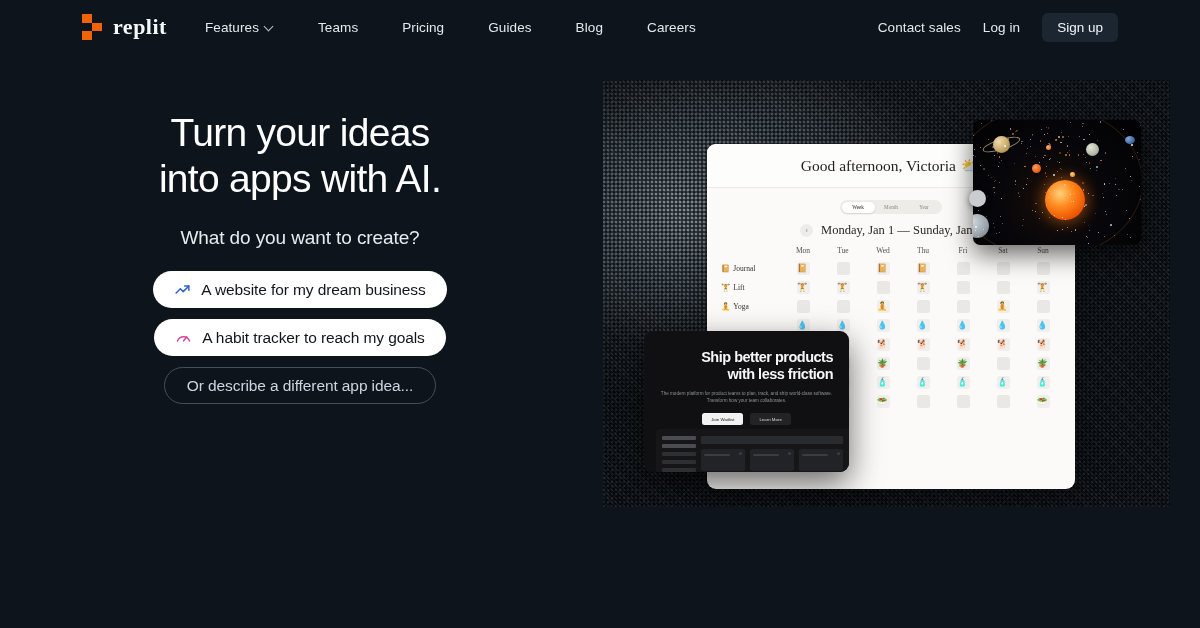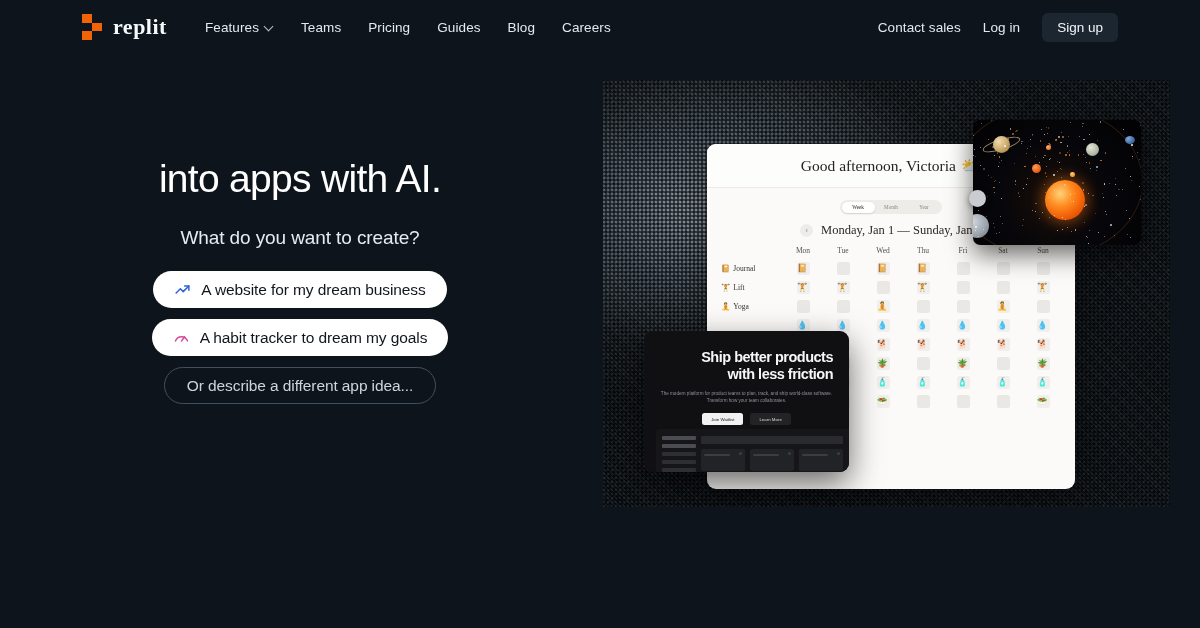--- a/index.html
+++ b/index.html
@@ -24,21 +24,21 @@
     position: absolute; display: block;
     width: 10px; height: 8.6px; background: #F26207;
   }
   .logo-mark i.s1 { left: 0; top: 0; }
   .logo-mark i.s2 { left: 10px; top: 8.6px; }
   .logo-mark i.s3 { left: 0; top: 17.2px; }
   .logo-text {
     color: #f5f9fc; font-family: Liberation Serif, serif;
     font-size: 22px; font-weight: bold; letter-spacing: 0.5px;
   }
-  .nav-links { display: flex; align-items: flex-start; gap: 27px; padding-left: 8px; }
+  .nav-links { display: flex; align-items: flex-start; gap: 44px; padding-left: 8px; }
   .nav-link {
     color: #e3e9ee; font-size: 13.5px; letter-spacing: 0.1px;
     cursor: pointer; display: flex; align-items: center; gap: 6px;
     white-space: nowrap;
   }
   .chev { display: inline-block; width: 9px; height: 9px; position: relative; top: -1px; }
   .chev::after {
     content: ""; position: absolute; left: 0; top: 1px;
     width: 6px; height: 6px;
     border-right: 1.4px solid #b8c2cc; border-bottom: 1.4px solid #b8c2cc;
@@ -274,42 +274,42 @@
 
   <div class="nav-right">
     <div class="nav-link">Contact sales</div>
     <div class="nav-link">Log in</div>
     <div class="btn-signup">Sign up</div>
   </div>
 </div>
 
 <div class="hero-left">
   <h1 class="headline">
-    <br>
+    <span>Turn your ideas</span><br>
     <span>into apps with AI.</span>
   </h1>
 
   <div class="subhead">What do you want to create?</div>
 
   <div class="pill-list">
 
     <div class="pill">
       <svg width="17" height="17" viewBox="0 0 24 24" fill="none" stroke="#2f62d8" stroke-width="2.1" stroke-linecap="round" stroke-linejoin="round">
         <polyline points="3,17 9,11 13,15 21,7"></polyline>
         <polyline points="15,7 21,7 21,13"></polyline>
       </svg>
       <span>A website for my dream business</span>
     </div>
 
     <div class="pill">
       <svg width="17" height="17" viewBox="0 0 24 24" fill="none" stroke="#d4499b" stroke-width="2" stroke-linecap="round" stroke-linejoin="round">
         <path d="M3.5 17a9 9 0 0 1 17 0"></path>
         <line x1="12" y1="17" x2="16.5" y2="11"></line>
       </svg>
-      <span>A habit tracker to dream my goals</span>
+      <span>A habit tracker to reach my goals</span>
     </div>
 
 
     <div class="pill outline">
       <span>Or describe a different app idea...</span>
     </div>
   </div>
 </div>
 
 <div class="collage">

